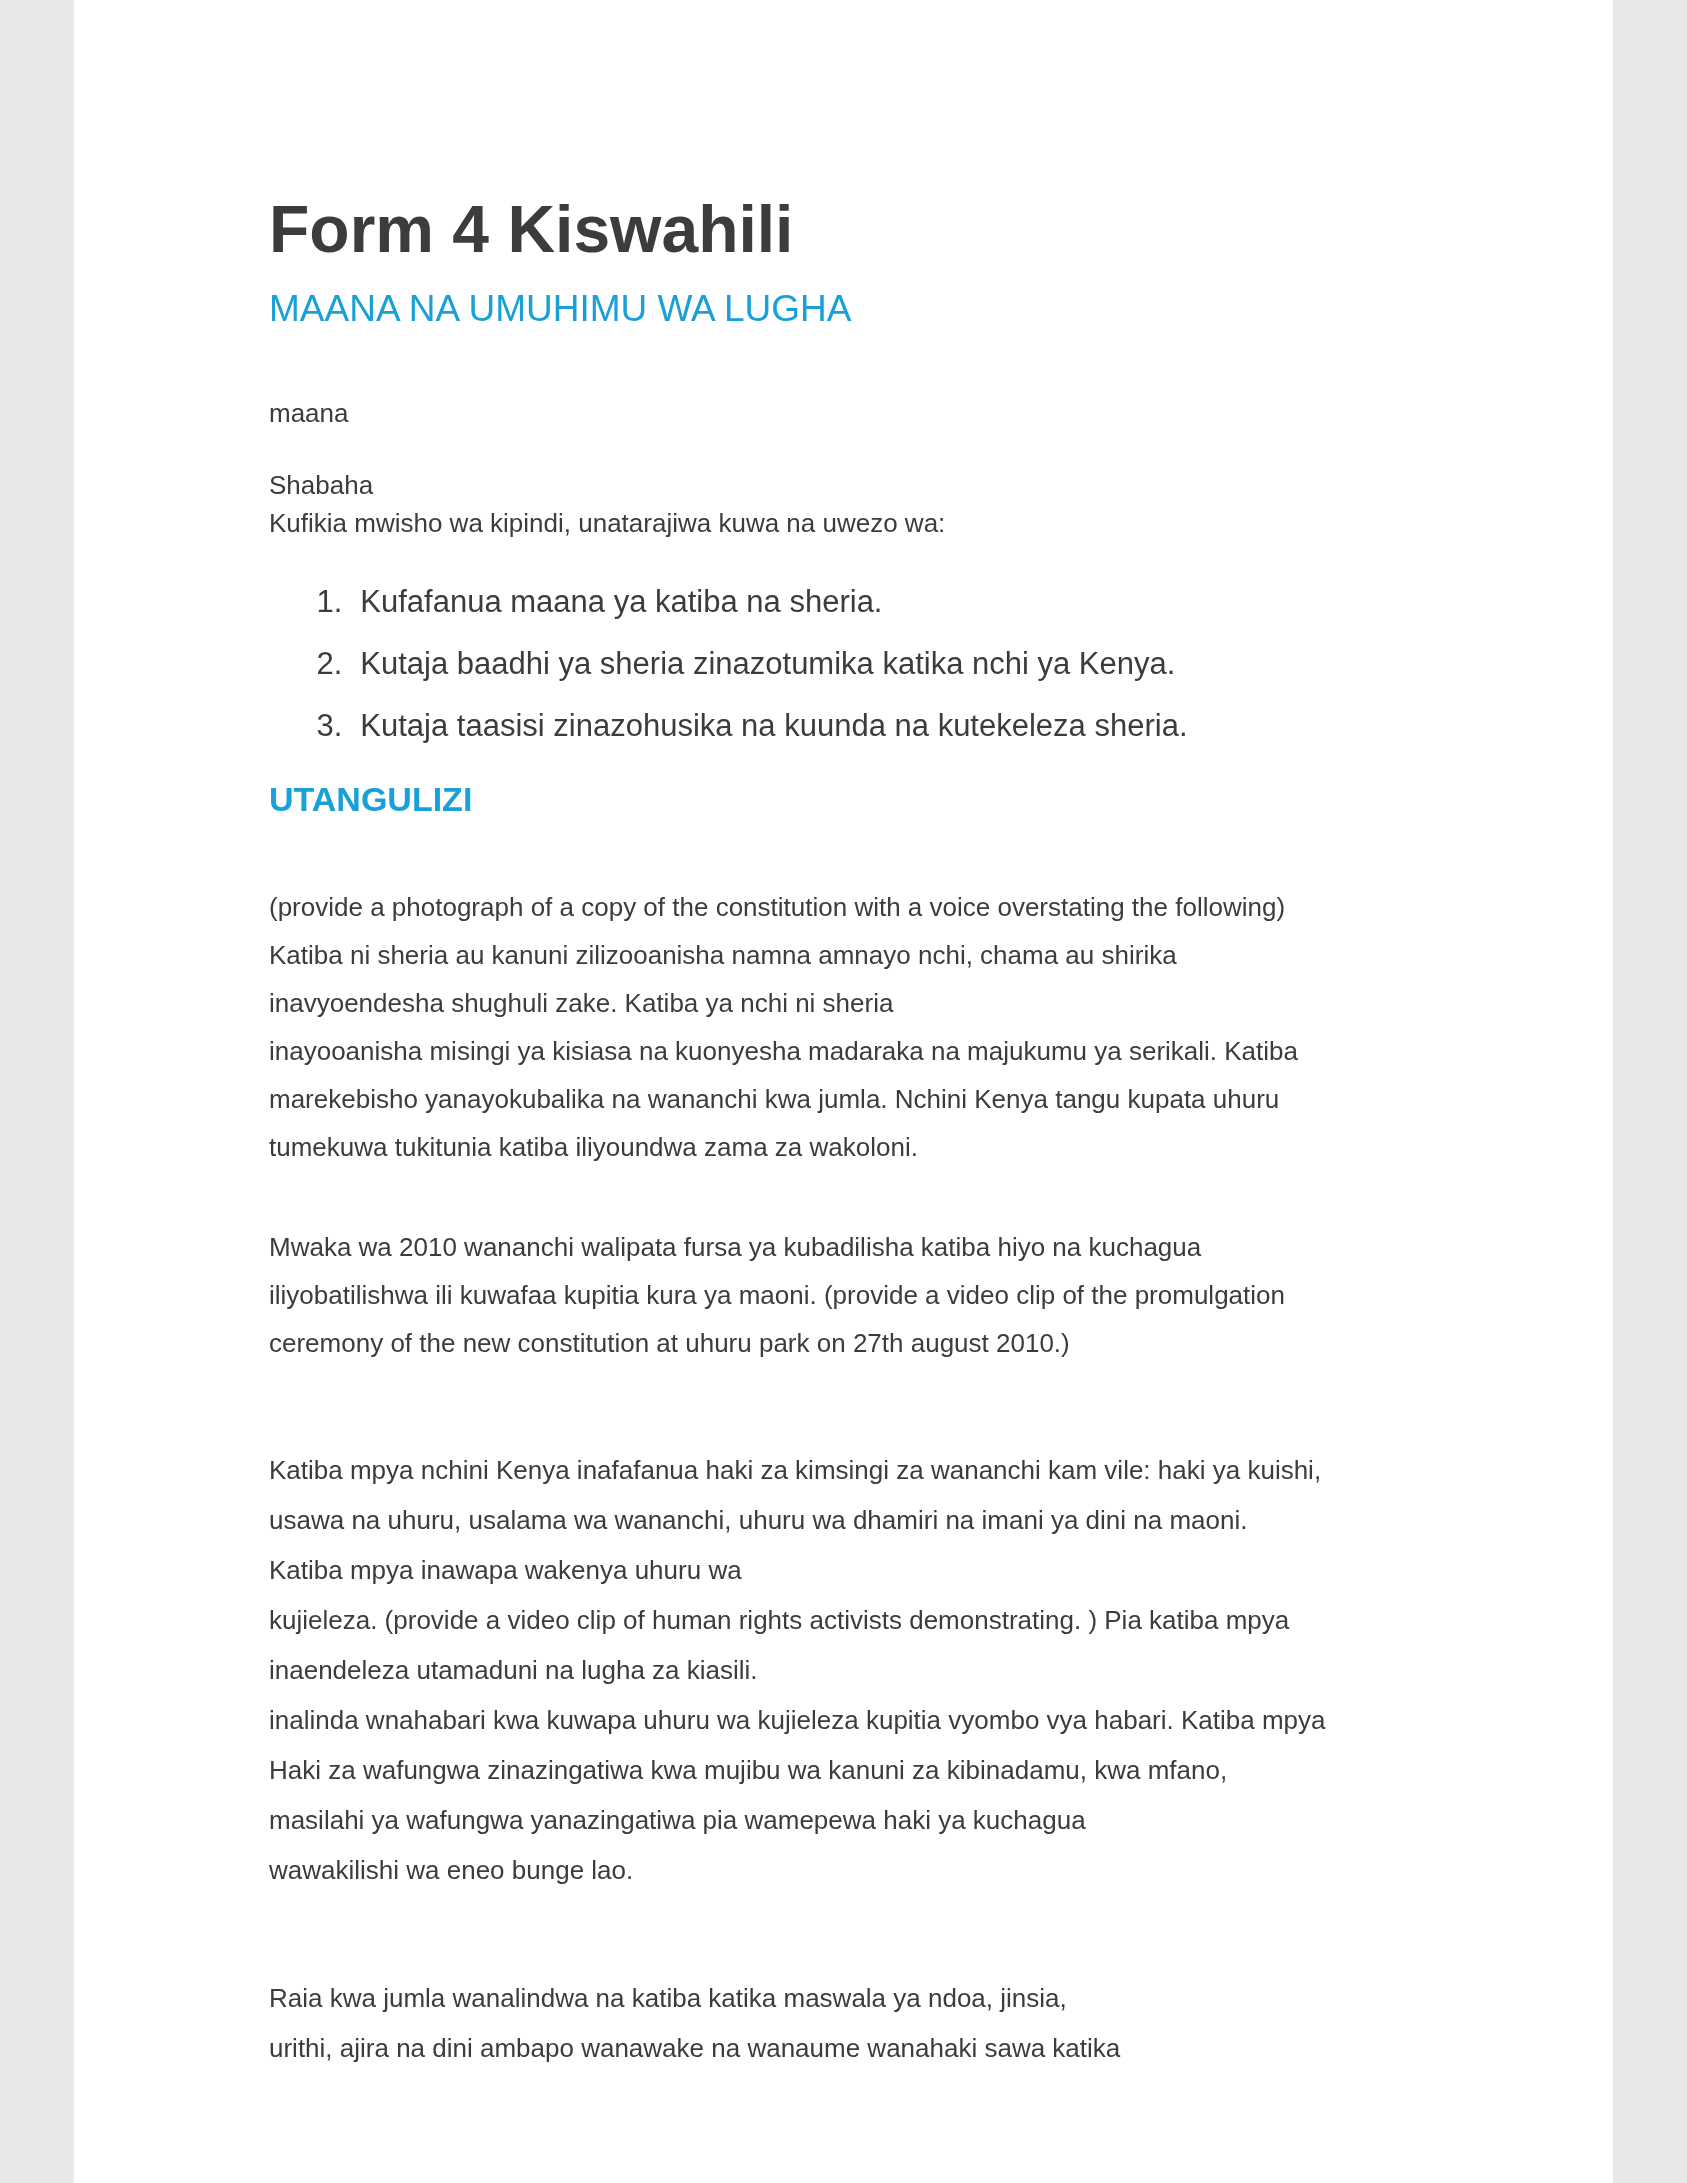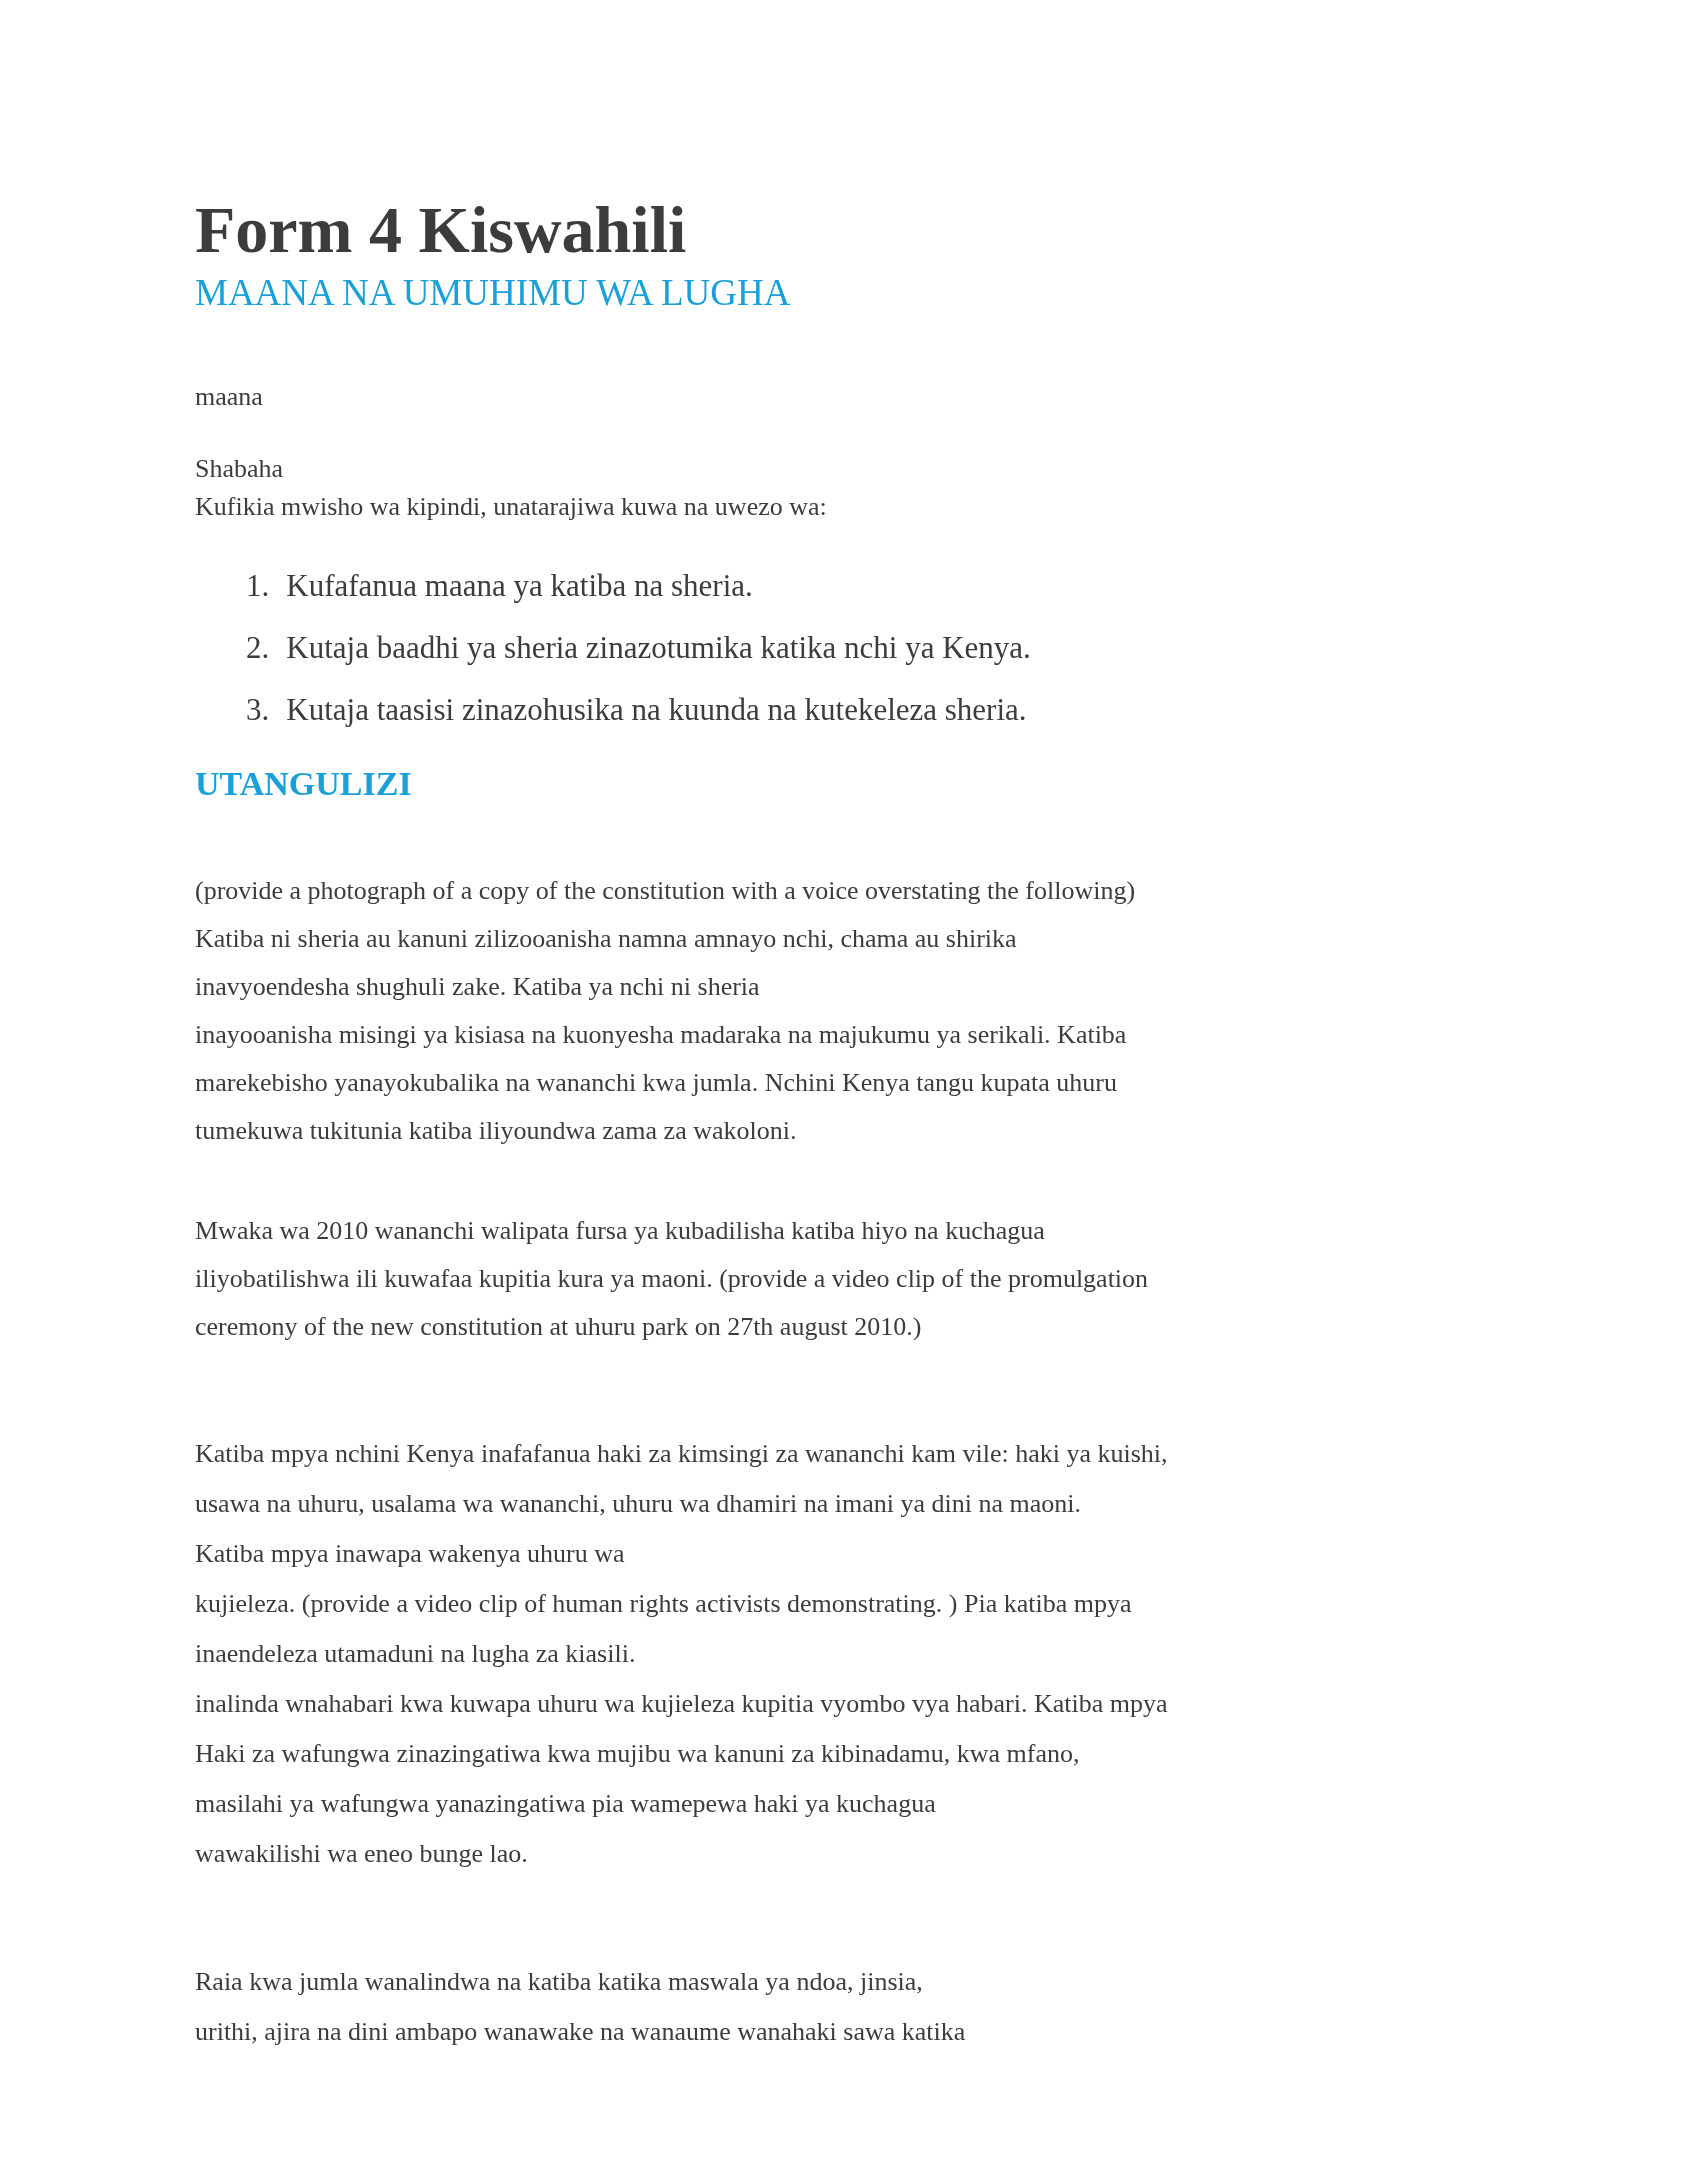--- a/index.html
+++ b/index.html
@@ -2,40 +2,40 @@
 <html style="--accent: #1aa0d8; --text: #3c3c3c;font-size:10.6px"><head>
 <meta charset="utf-8">
 <style>
   :root{
     --accent:#1aa0d8;
     --text:#3c3c3c;
   }
   html,body{margin:0;padding:0;background:#e8e8e8;}
   .page{
     position:relative;
-    width:1687px;
+    width:1539px;
     height:2183px;
     margin:0 auto;
     background:#ffffff;
     box-sizing:border-box;
     padding:195px 198px 0 195px;
-    font-family:Liberation Serif, serif;
+    font-family:Liberation Sans, sans-serif;
     color:var(--text);
     overflow:hidden;
   }
   .doc-title{
     margin:0;
     font-size:66px;
     line-height:69px;
     font-weight:700;
     color:var(--text);
     white-space:nowrap;
   }
   .doc-subtitle{
-    margin:7px 0 0 0;
+    margin:23px 0 0 0;
     font-size:37px;
     line-height:44px;
     font-weight:400;
     color:var(--accent);
     white-space:nowrap;
   }
   .doc-heading{
     margin:0;
     font-size:34px;
     line-height:41px;

